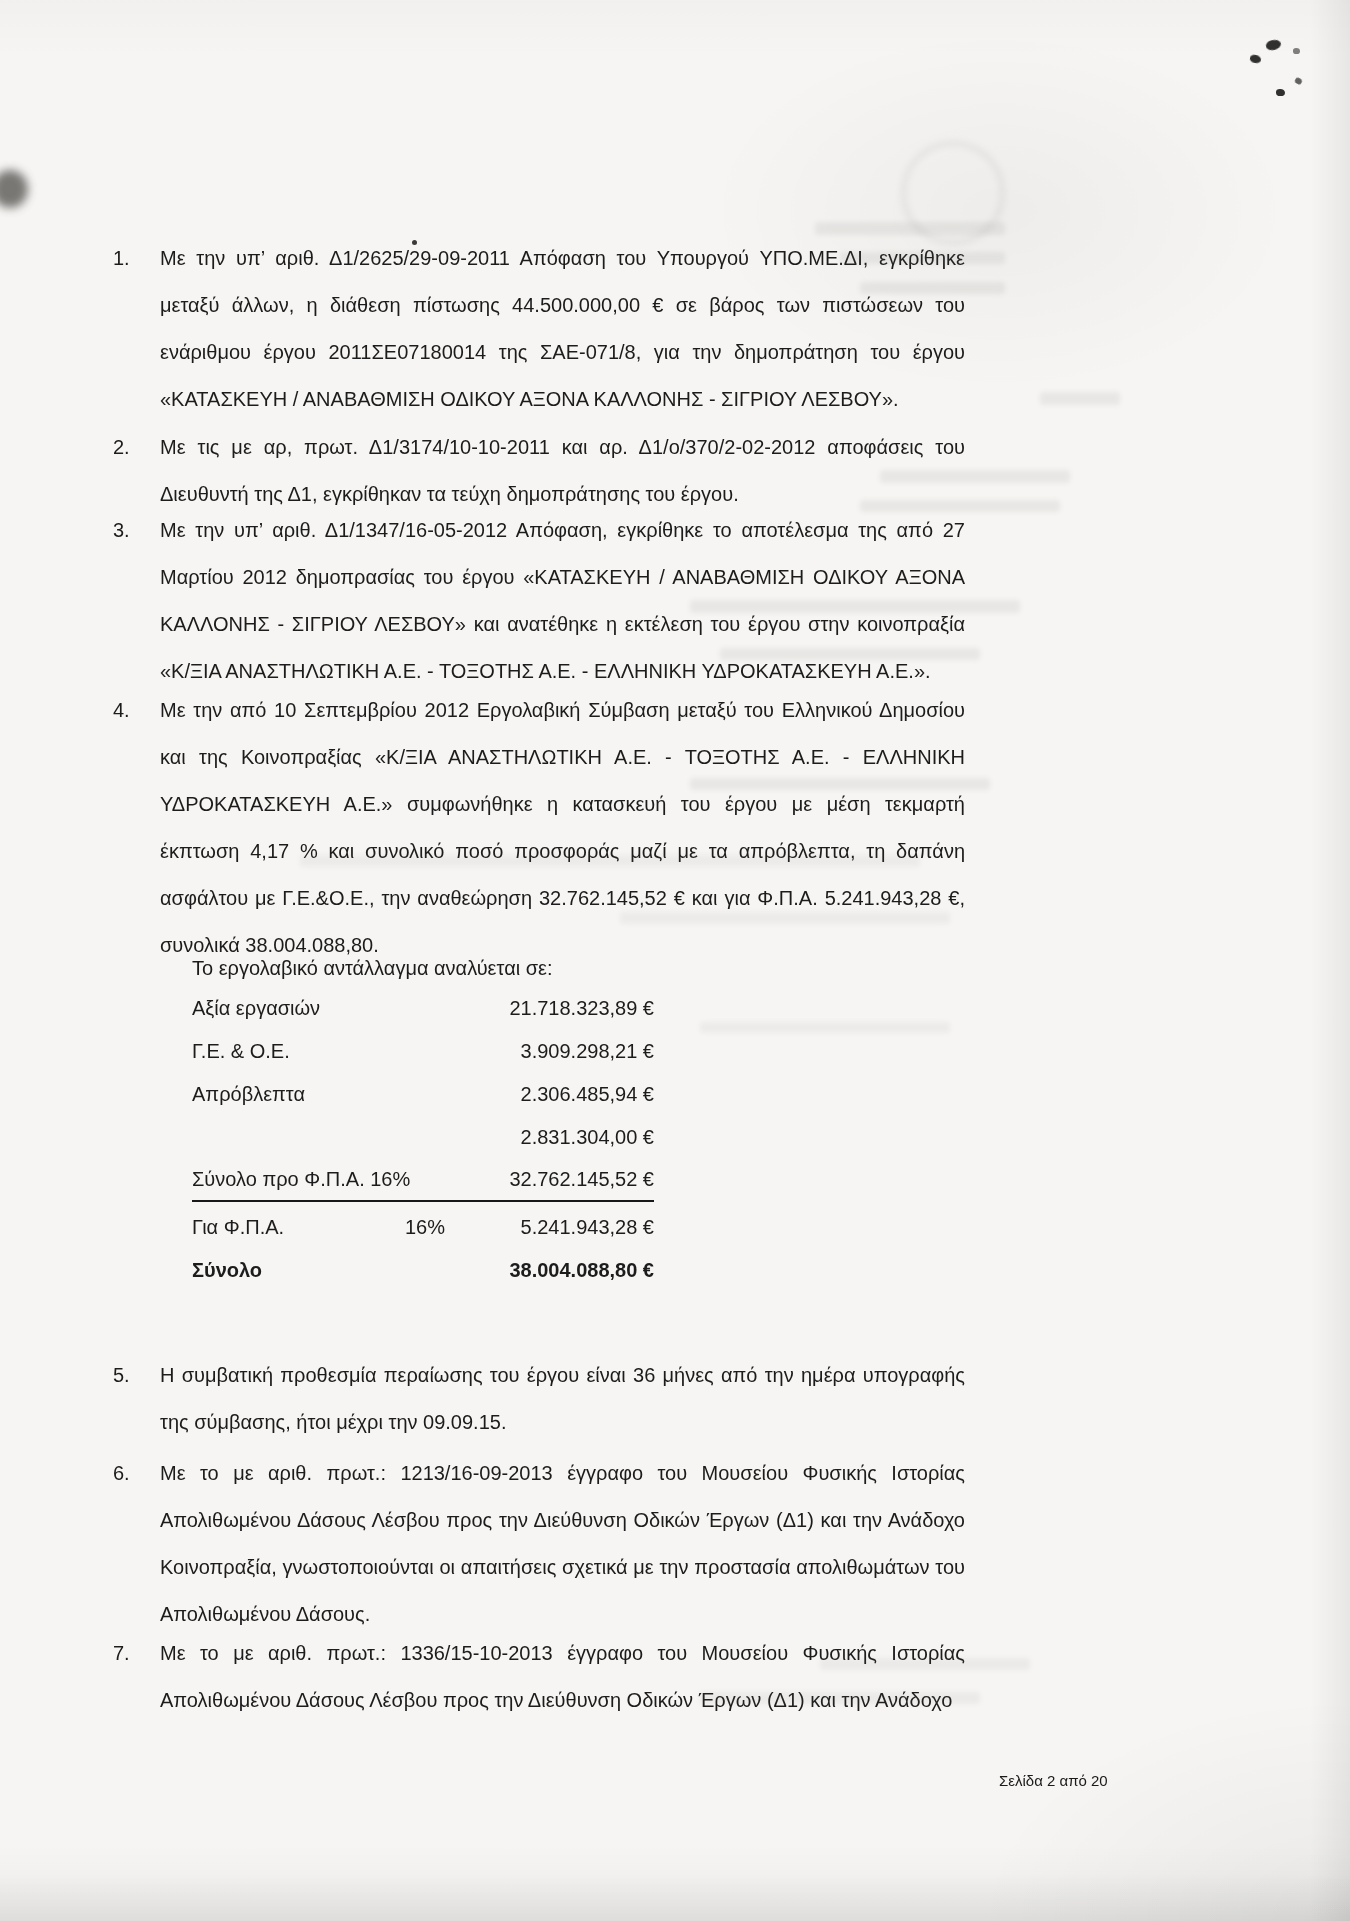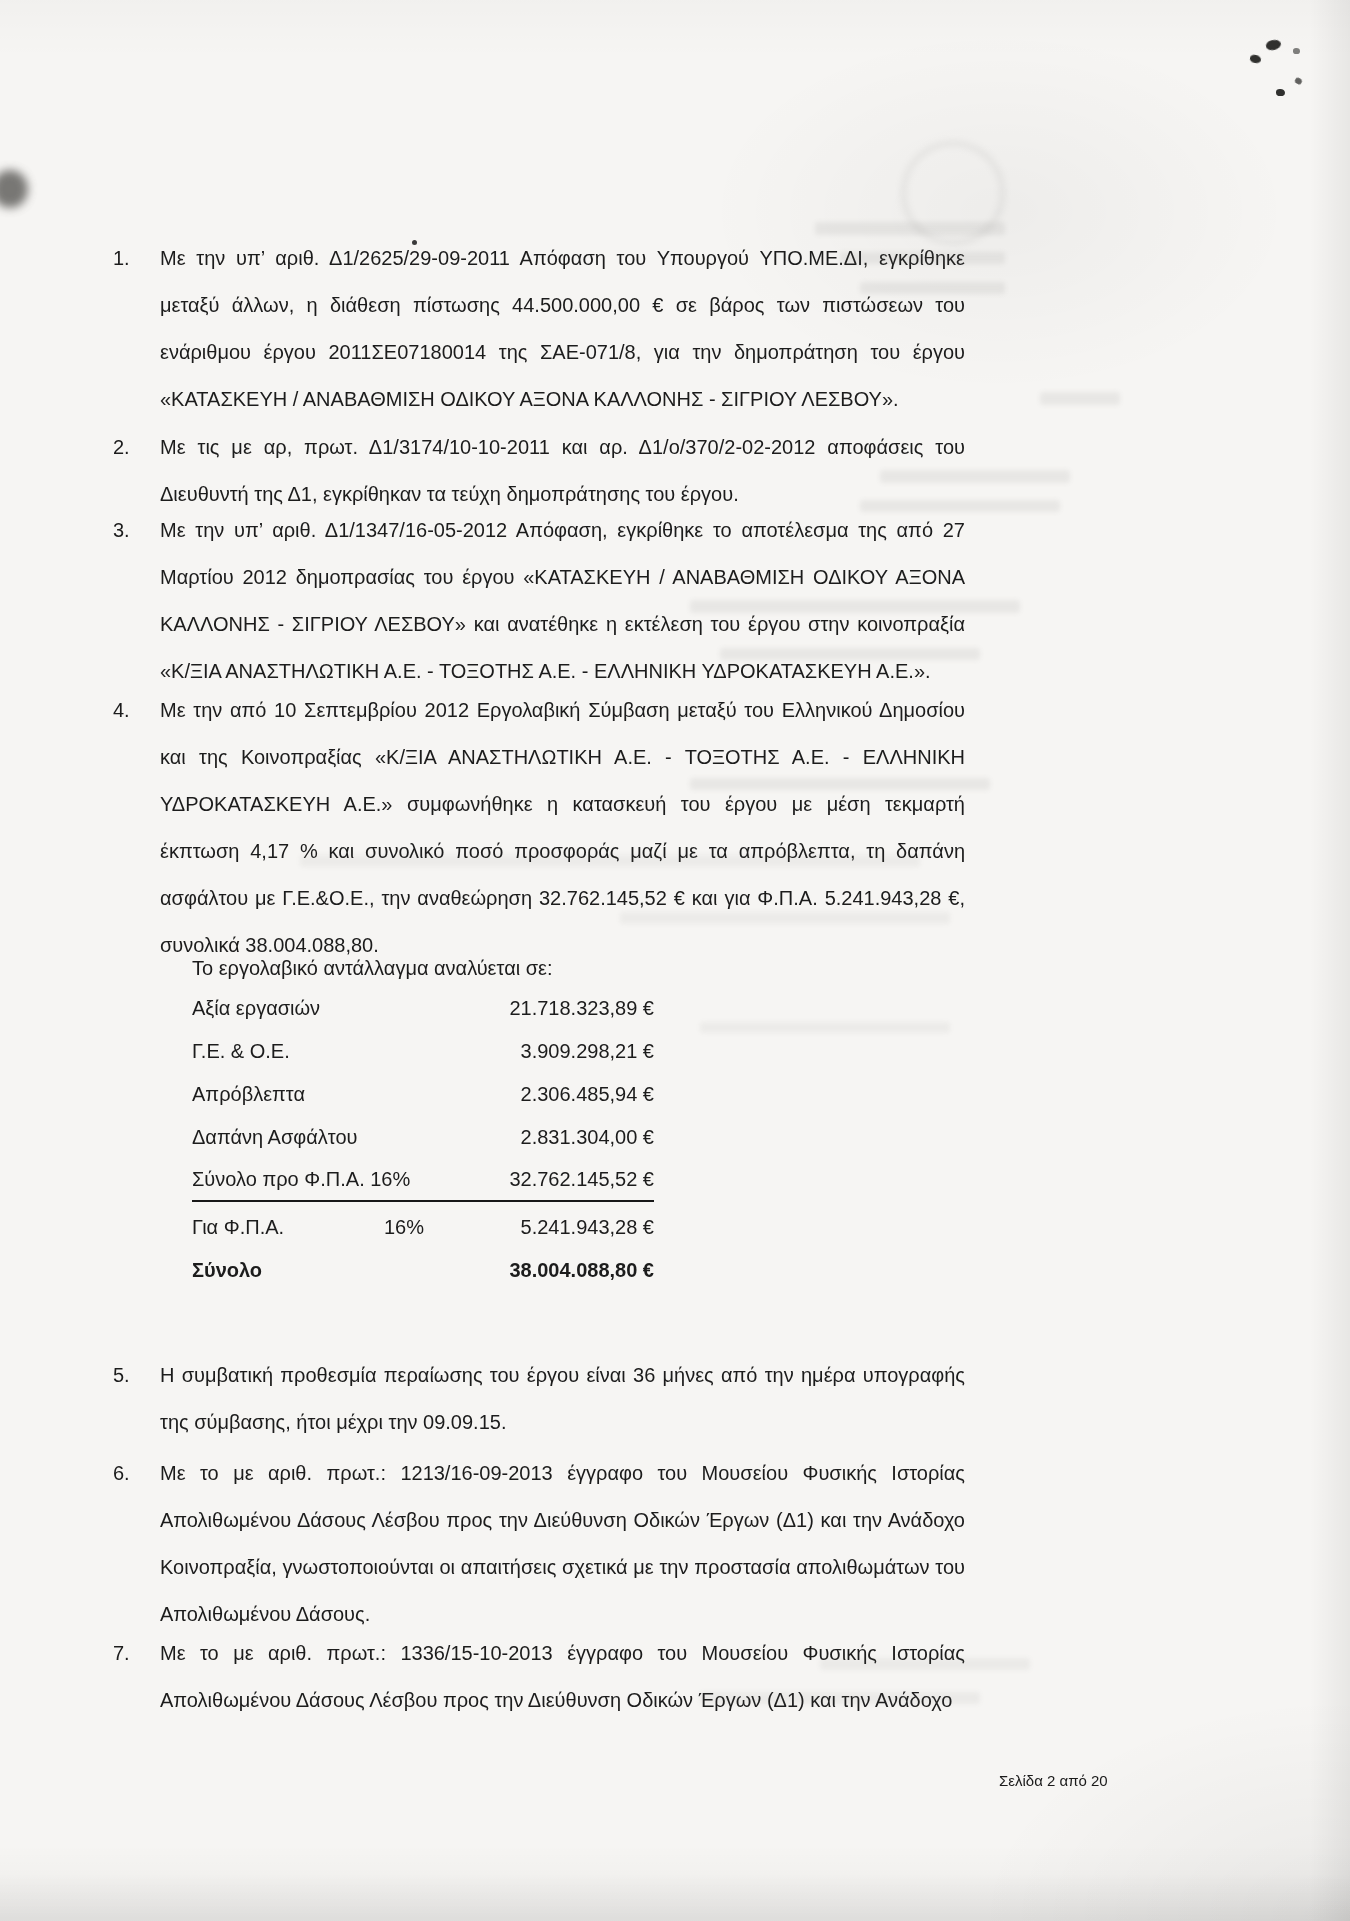--- a/index.html
+++ b/index.html
@@ -64,21 +64,21 @@
   }
   .bd-row {
     position: relative;
     display: flex;
     line-height: 43px;
     height: 43px;
   }
   .bd-label { flex: 1 1 auto; white-space: nowrap; }
   .bd-mid {
     position: absolute;
-    left: 192px;
+    left: 213px;
     top: 0;
   }
   .bd-value {
     flex: 0 0 auto;
     margin-left: auto;
     white-space: nowrap;
   }
   .bd-row.subtotal {
     border-bottom: 2.5px solid #181818;
     height: 41px;
@@ -181,21 +181,20 @@
     </div>
     <div class="bd-row">
       <span class="bd-label">Γ.Ε. &amp; Ο.Ε.</span>
       <span class="bd-value">3.909.298,21 €</span>
     </div>
     <div class="bd-row">
       <span class="bd-label">Απρόβλεπτα</span>
       <span class="bd-value">2.306.485,94 €</span>
     </div>
     <div class="bd-row">
-      <span class="bd-label">Δαπάνη Ασφάλτου</span>
       <span class="bd-value">2.831.304,00 €</span>
     </div>
     <div class="bd-row subtotal">
       <span class="bd-label">Σύνολο προ Φ.Π.Α. 16%</span>
       <span class="bd-value">32.762.145,52 €</span>
     </div>
     <div class="bd-row">
       <span class="bd-label">Για Φ.Π.Α.</span>
       <span class="bd-mid">16%</span>
       <span class="bd-value">5.241.943,28 €</span>

